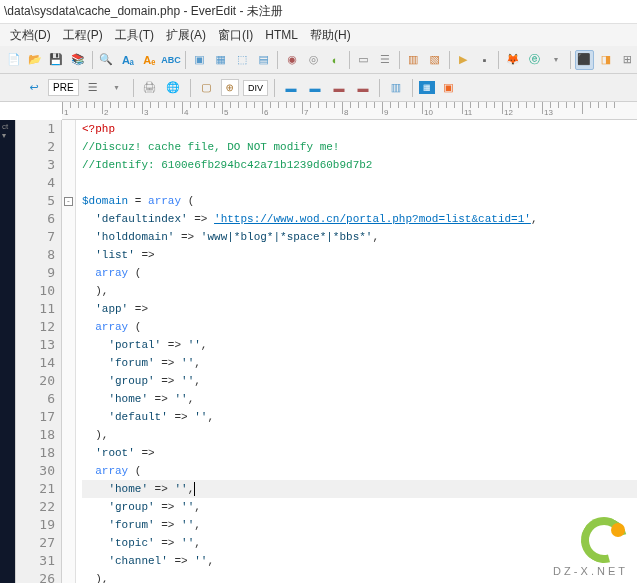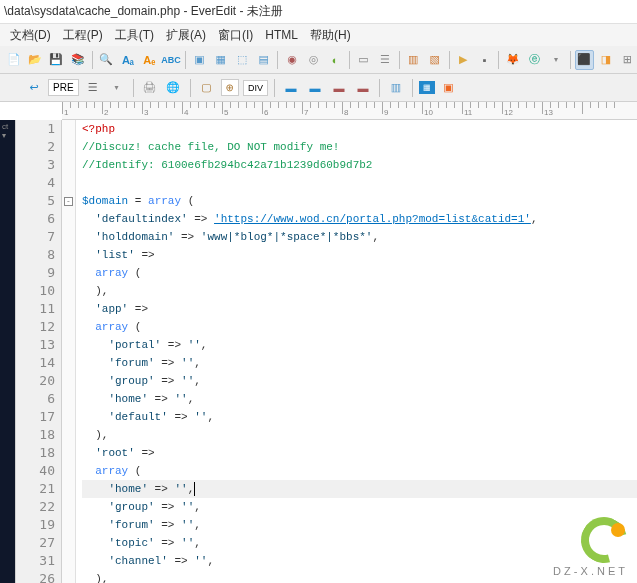--- a/index.html
+++ b/index.html
@@ -222,21 +222,21 @@
       <div>10</div>
       <div>11</div>
       <div>12</div>
       <div>13</div>
       <div>14</div>
       <div>20</div>
       <div>6</div>
       <div>17</div>
       <div>18</div>
       <div>18</div>
-      <div>40</div>
+      <div>30</div>
       <div>21</div>
       <div>22</div>
       <div>19</div>
       <div>27</div>
       <div>31</div>
       <div>26</div>
     </div>
   <div class="fold-col" id="foldcol">
       <div></div>
       <div></div>

